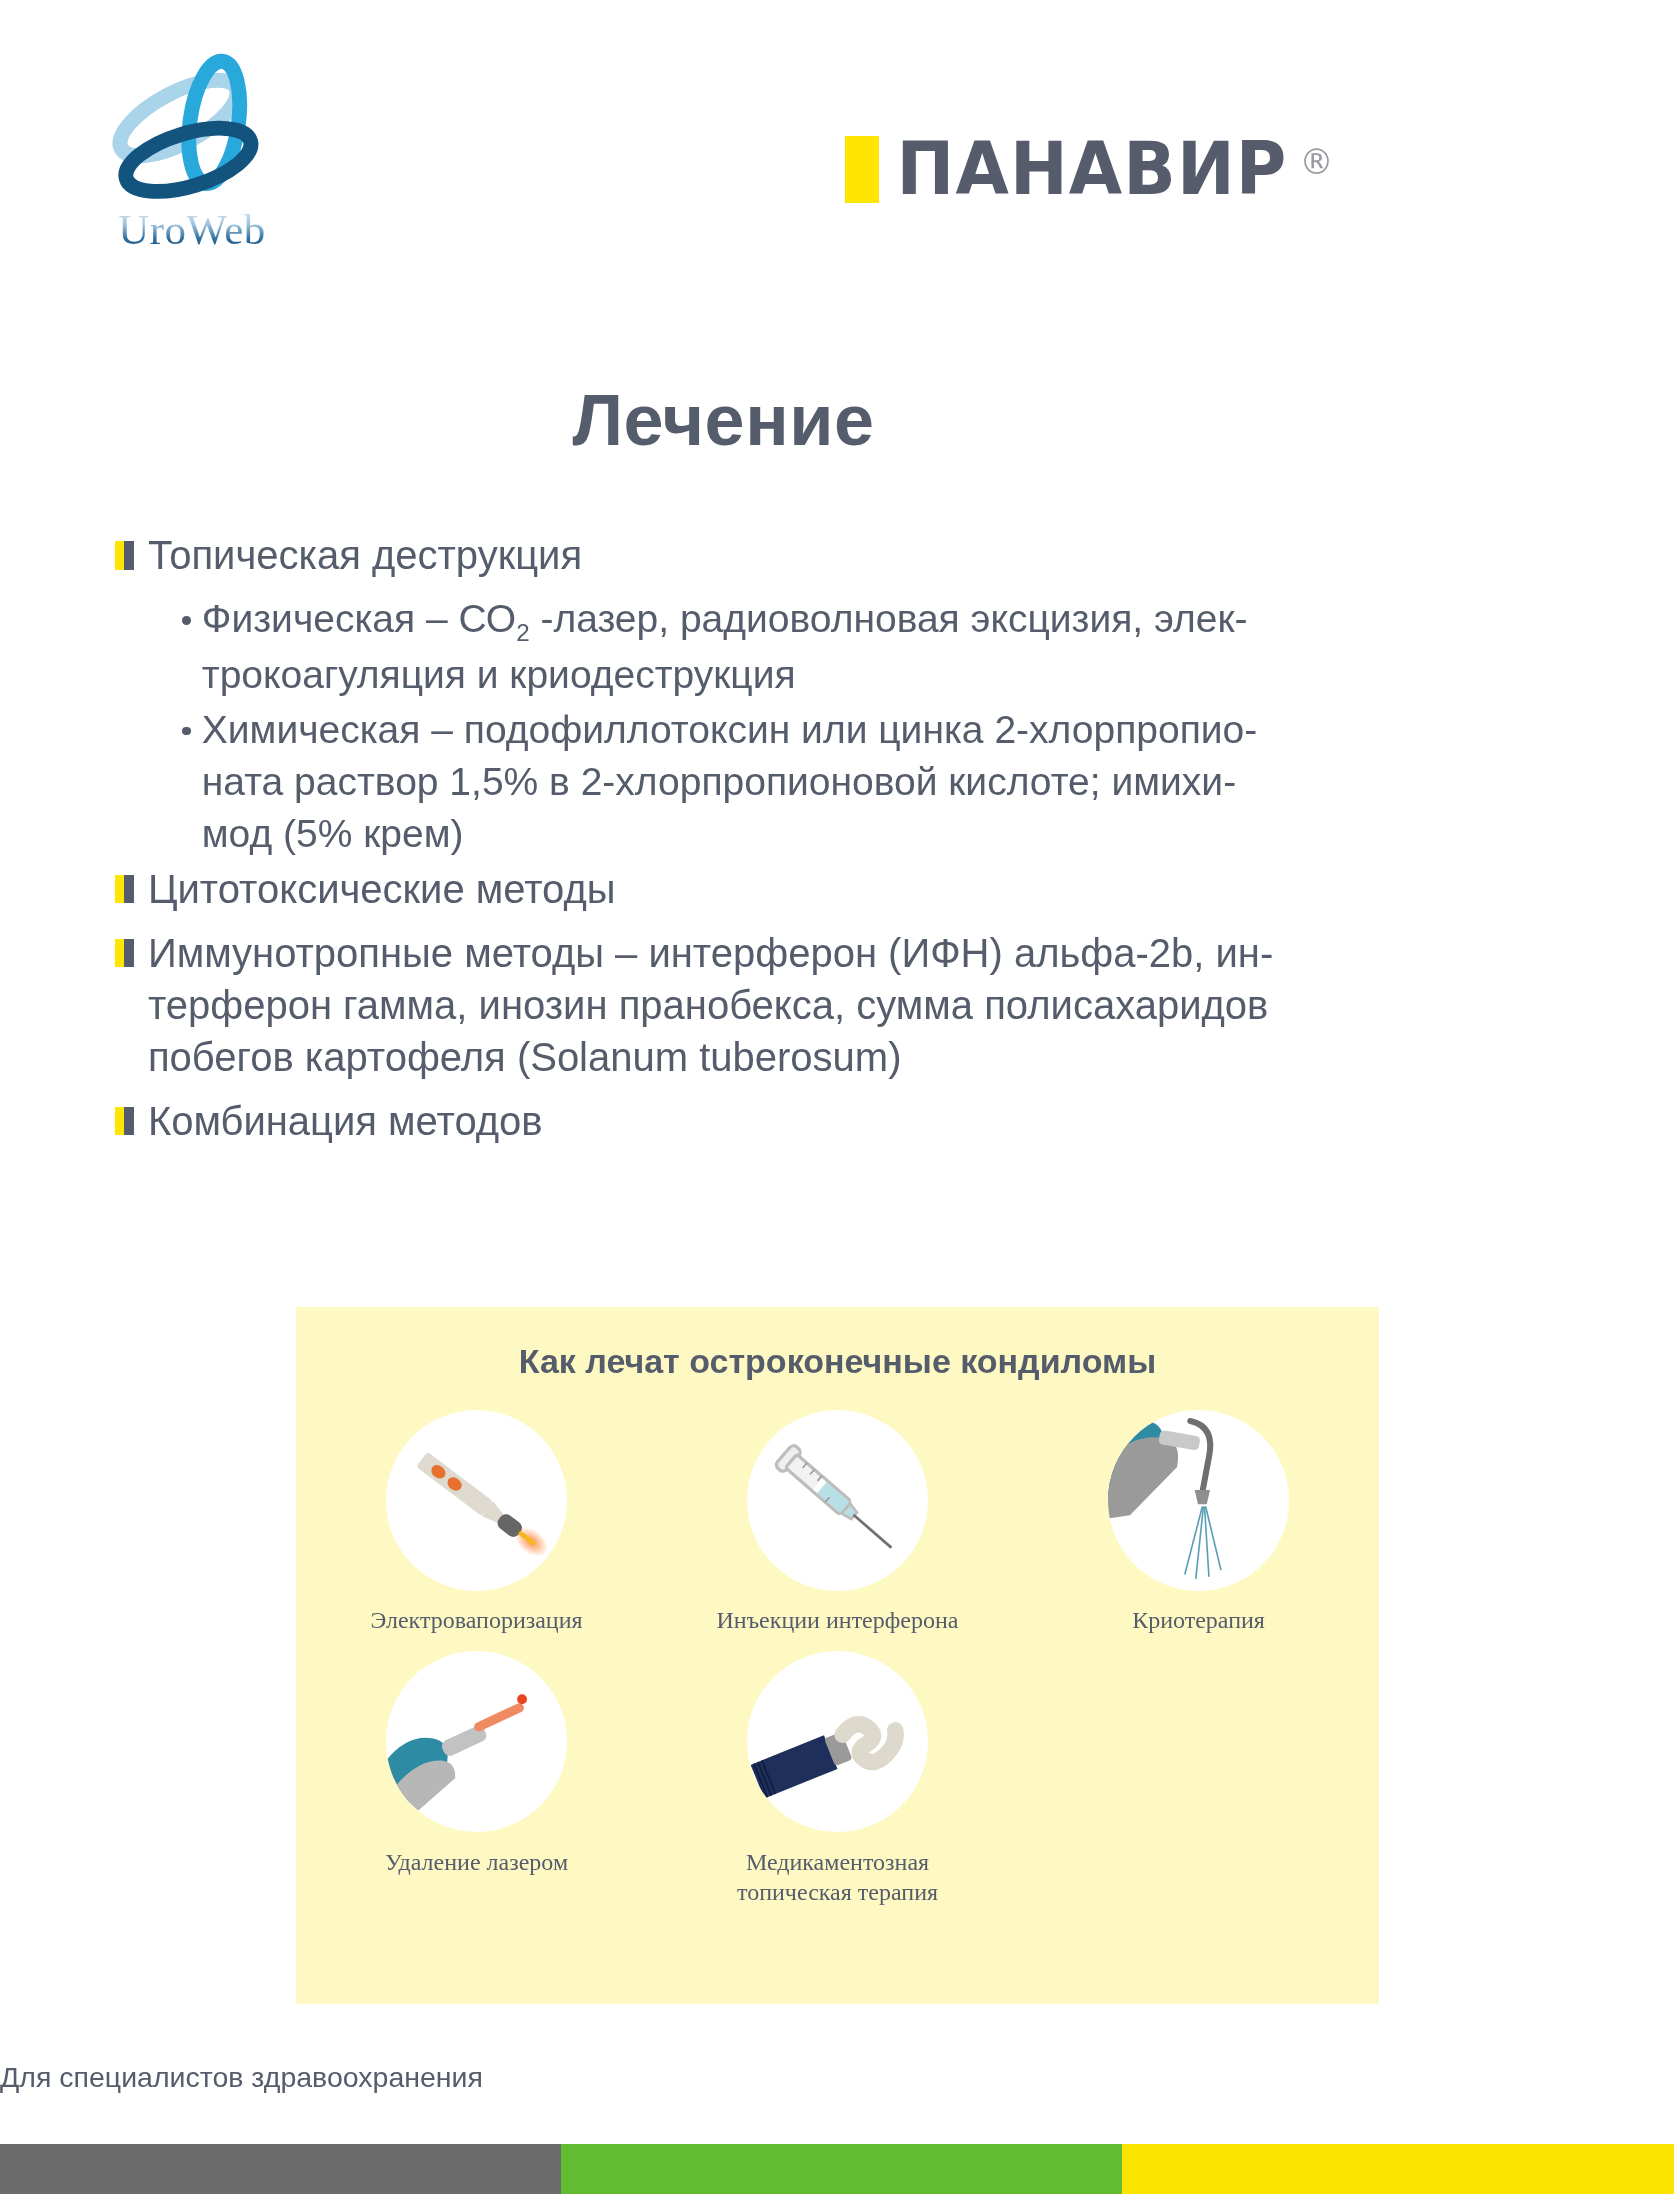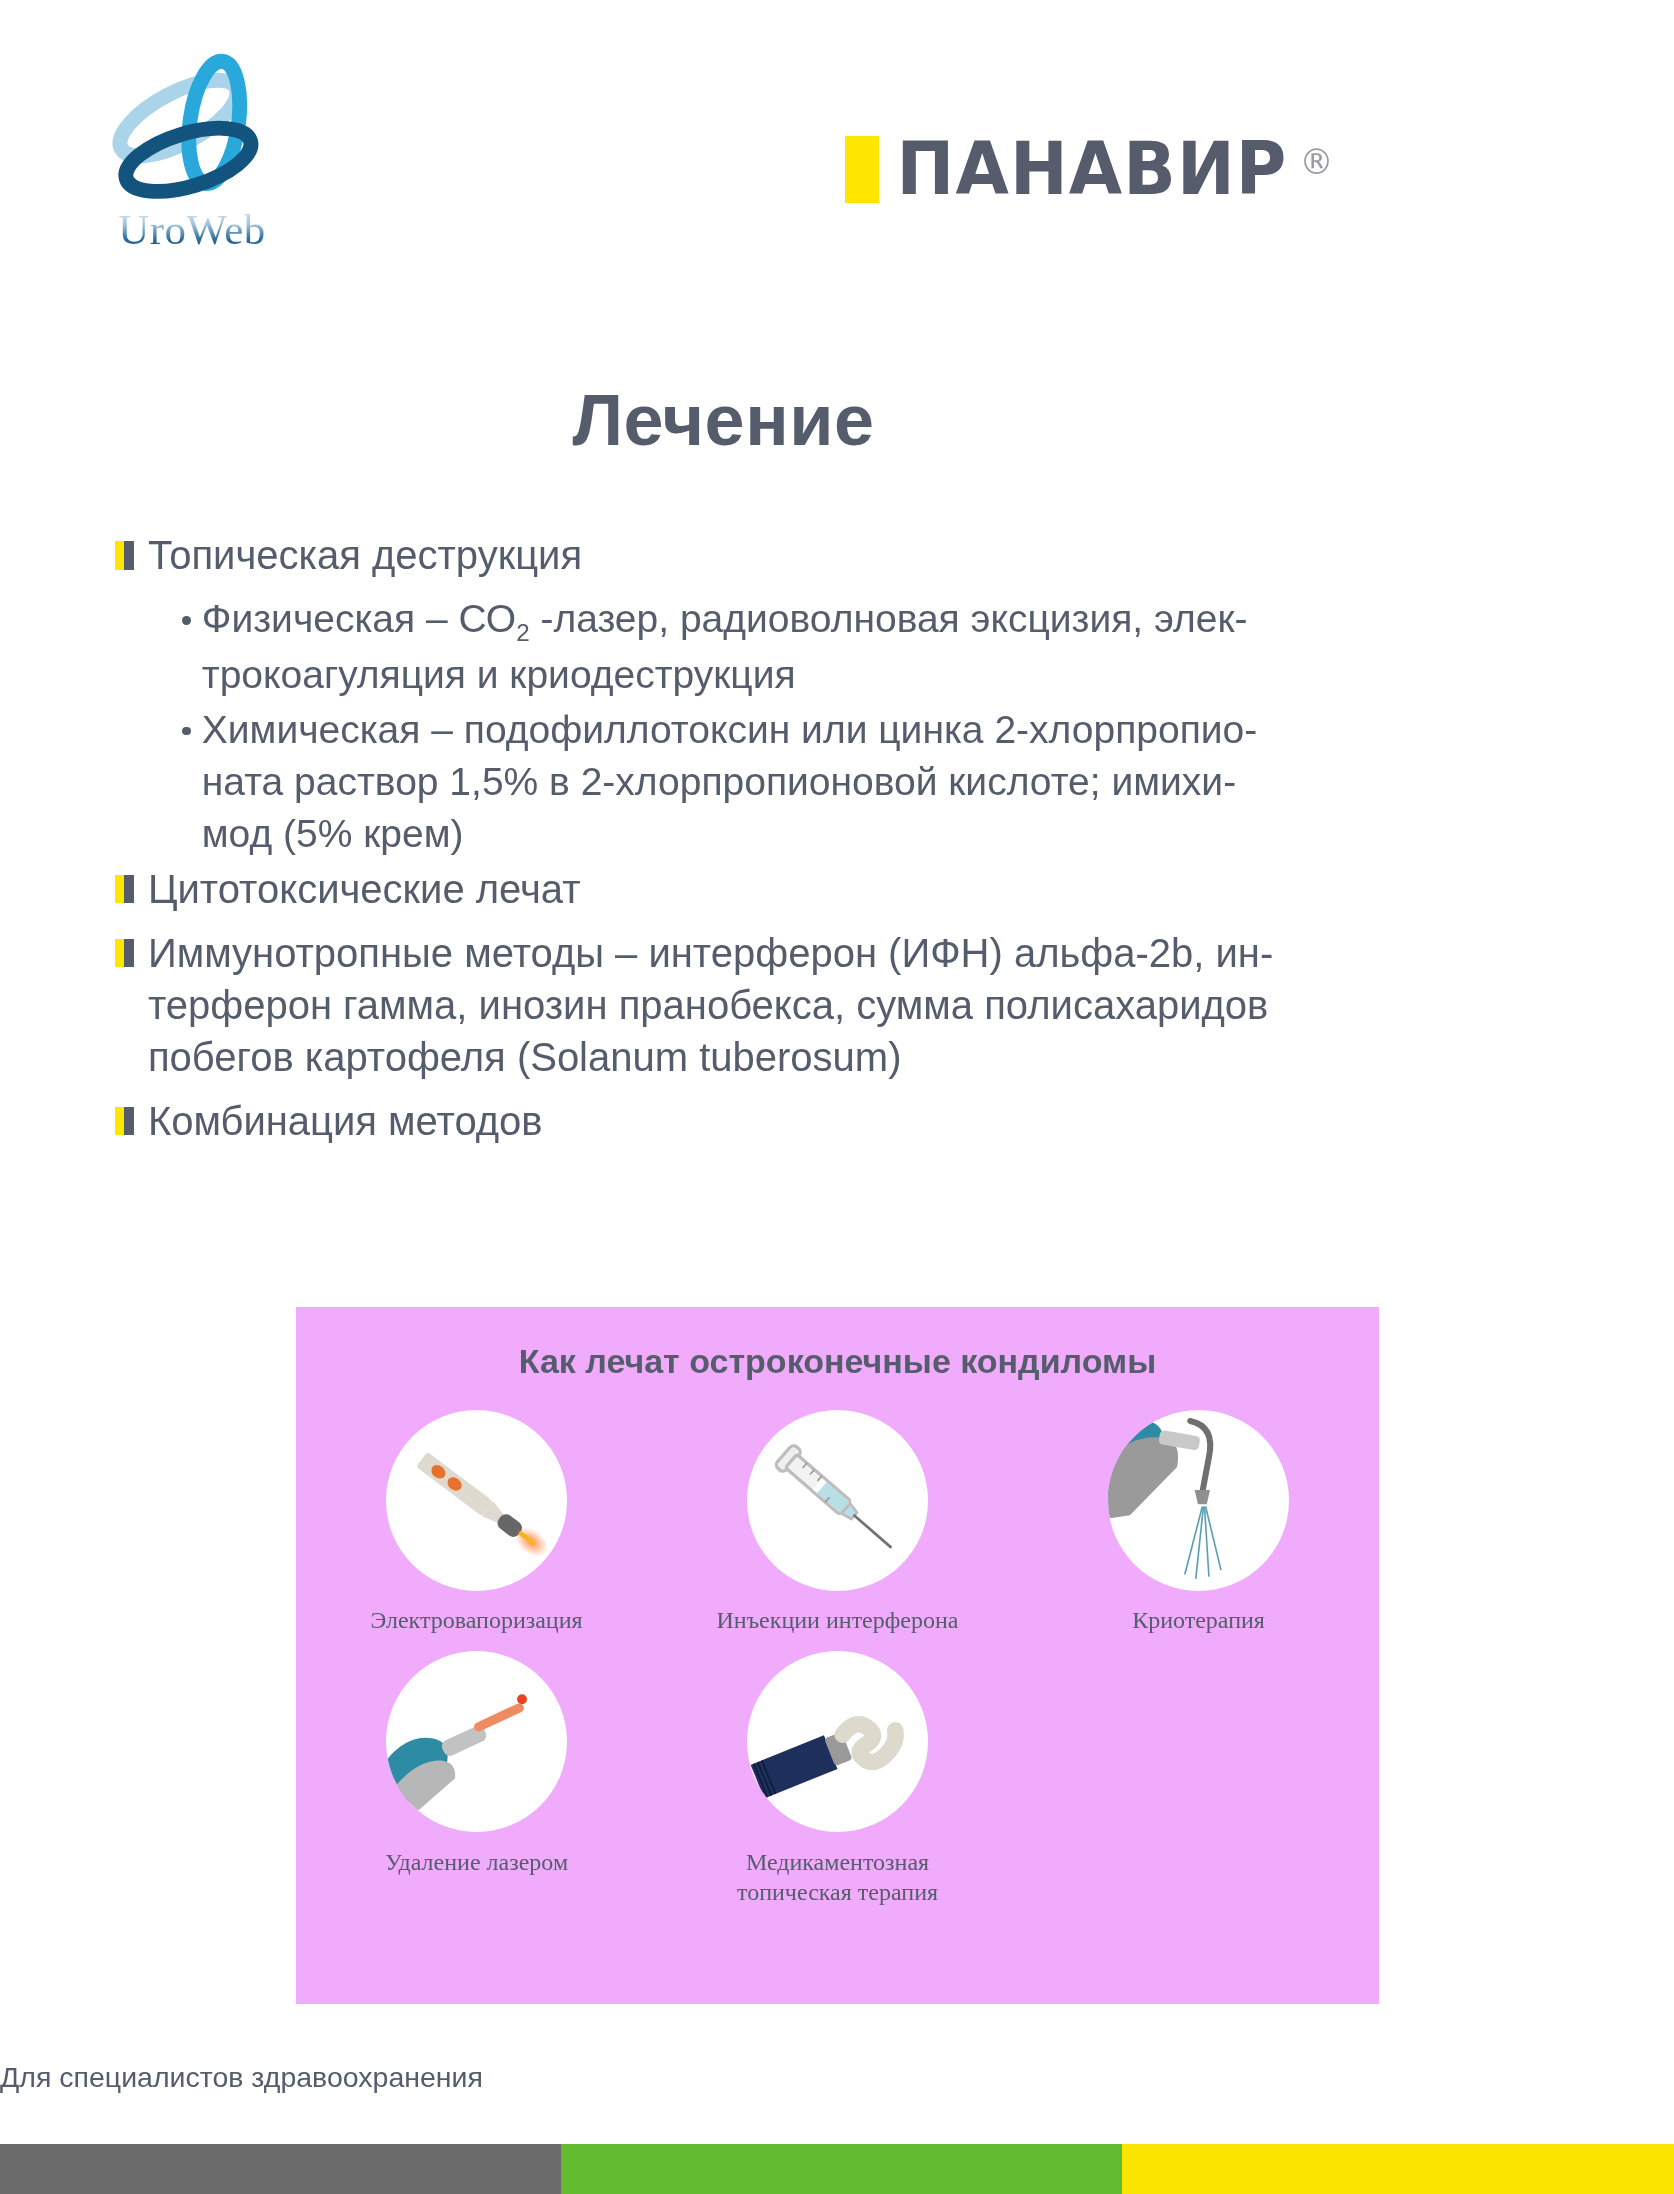--- a/index.html
+++ b/index.html
@@ -154,21 +154,21 @@
   }
   sub { font-size: 0.62em; }
 
   
   .infographic {
     position: absolute;
     left: 296px;
     top: 1307px;
     width: 1083px;
     height: 697px;
-    background: #f0abfc;
+    background: #fef9c3;
   }
   .info-title {
     margin-top: 35px;
     text-align: center;
     font-size: 34px;
     font-weight: bold;
     color: #555c6b;
   }
   .info-grid {
     margin-top: 28.5px;
@@ -262,21 +262,21 @@
   <div class="lvl2">
     <span class="dot"></span>
     <span class="lvl2-text">Химическая – подофиллотоксин или цинка 2-хлорпропио-<br>ната раствор 1,5% в 2-хлорпропионовой кислоте; имихи-<br>мод (5% крем)</span>
   </div>
 
   <div class="lvl1">
     <span class="marker">
         <span class="m-yellow"></span>
         <span class="m-gray"></span>
       </span>
-    <span class="lvl1-text">Цитотоксические лечат</span>
+    <span class="lvl1-text">Цитотоксические методы</span>
   </div>
 
   <div class="lvl1">
     <span class="marker">
         <span class="m-yellow"></span>
         <span class="m-gray"></span>
       </span>
     <span class="lvl1-text">Иммунотропные методы – интерферон (ИФН) альфа-2b, ин-<br>терферон гамма, инозин пранобекса, сумма полисахаридов<br>побегов картофеля (Solanum tuberosum)</span>
   </div>
 

